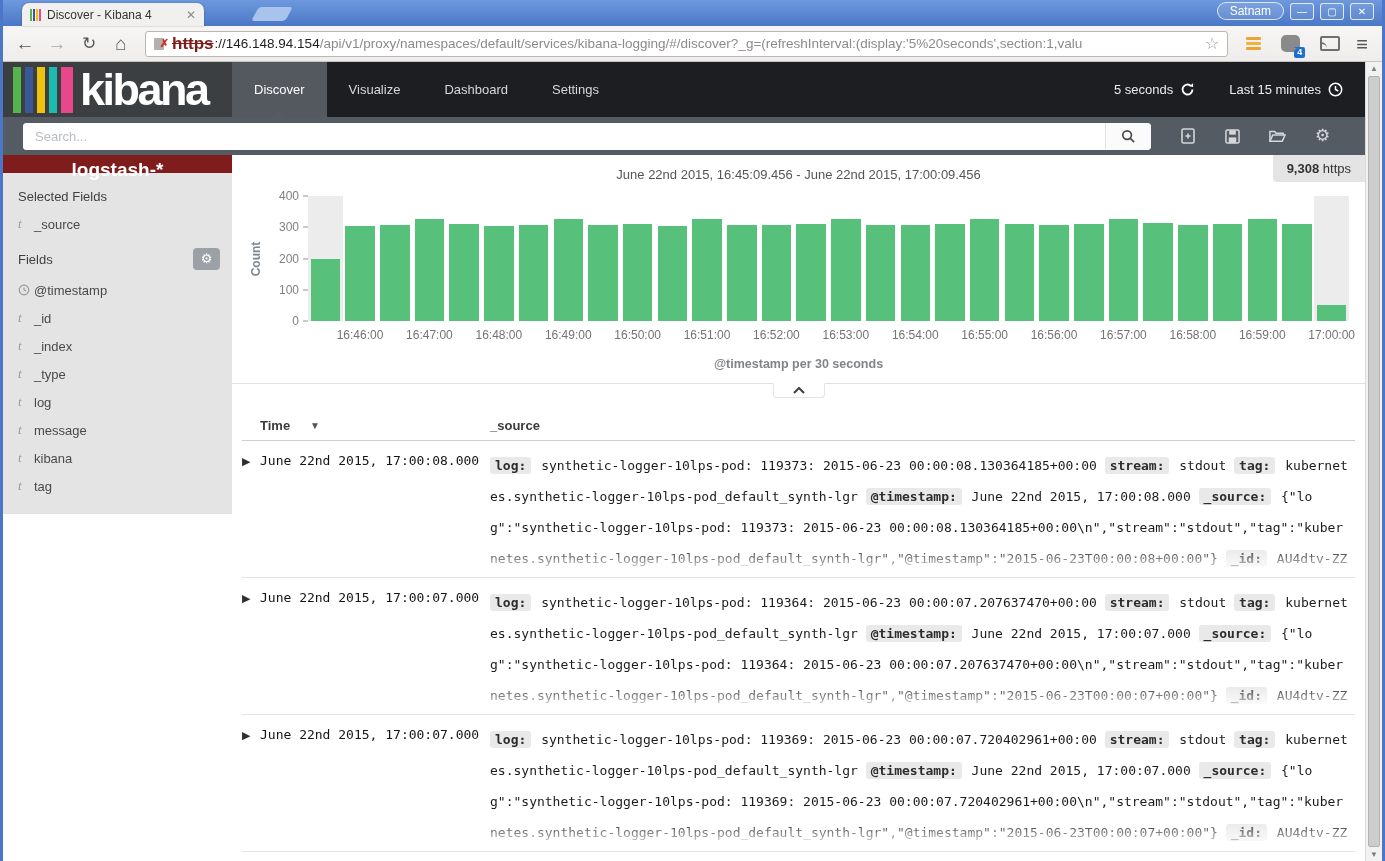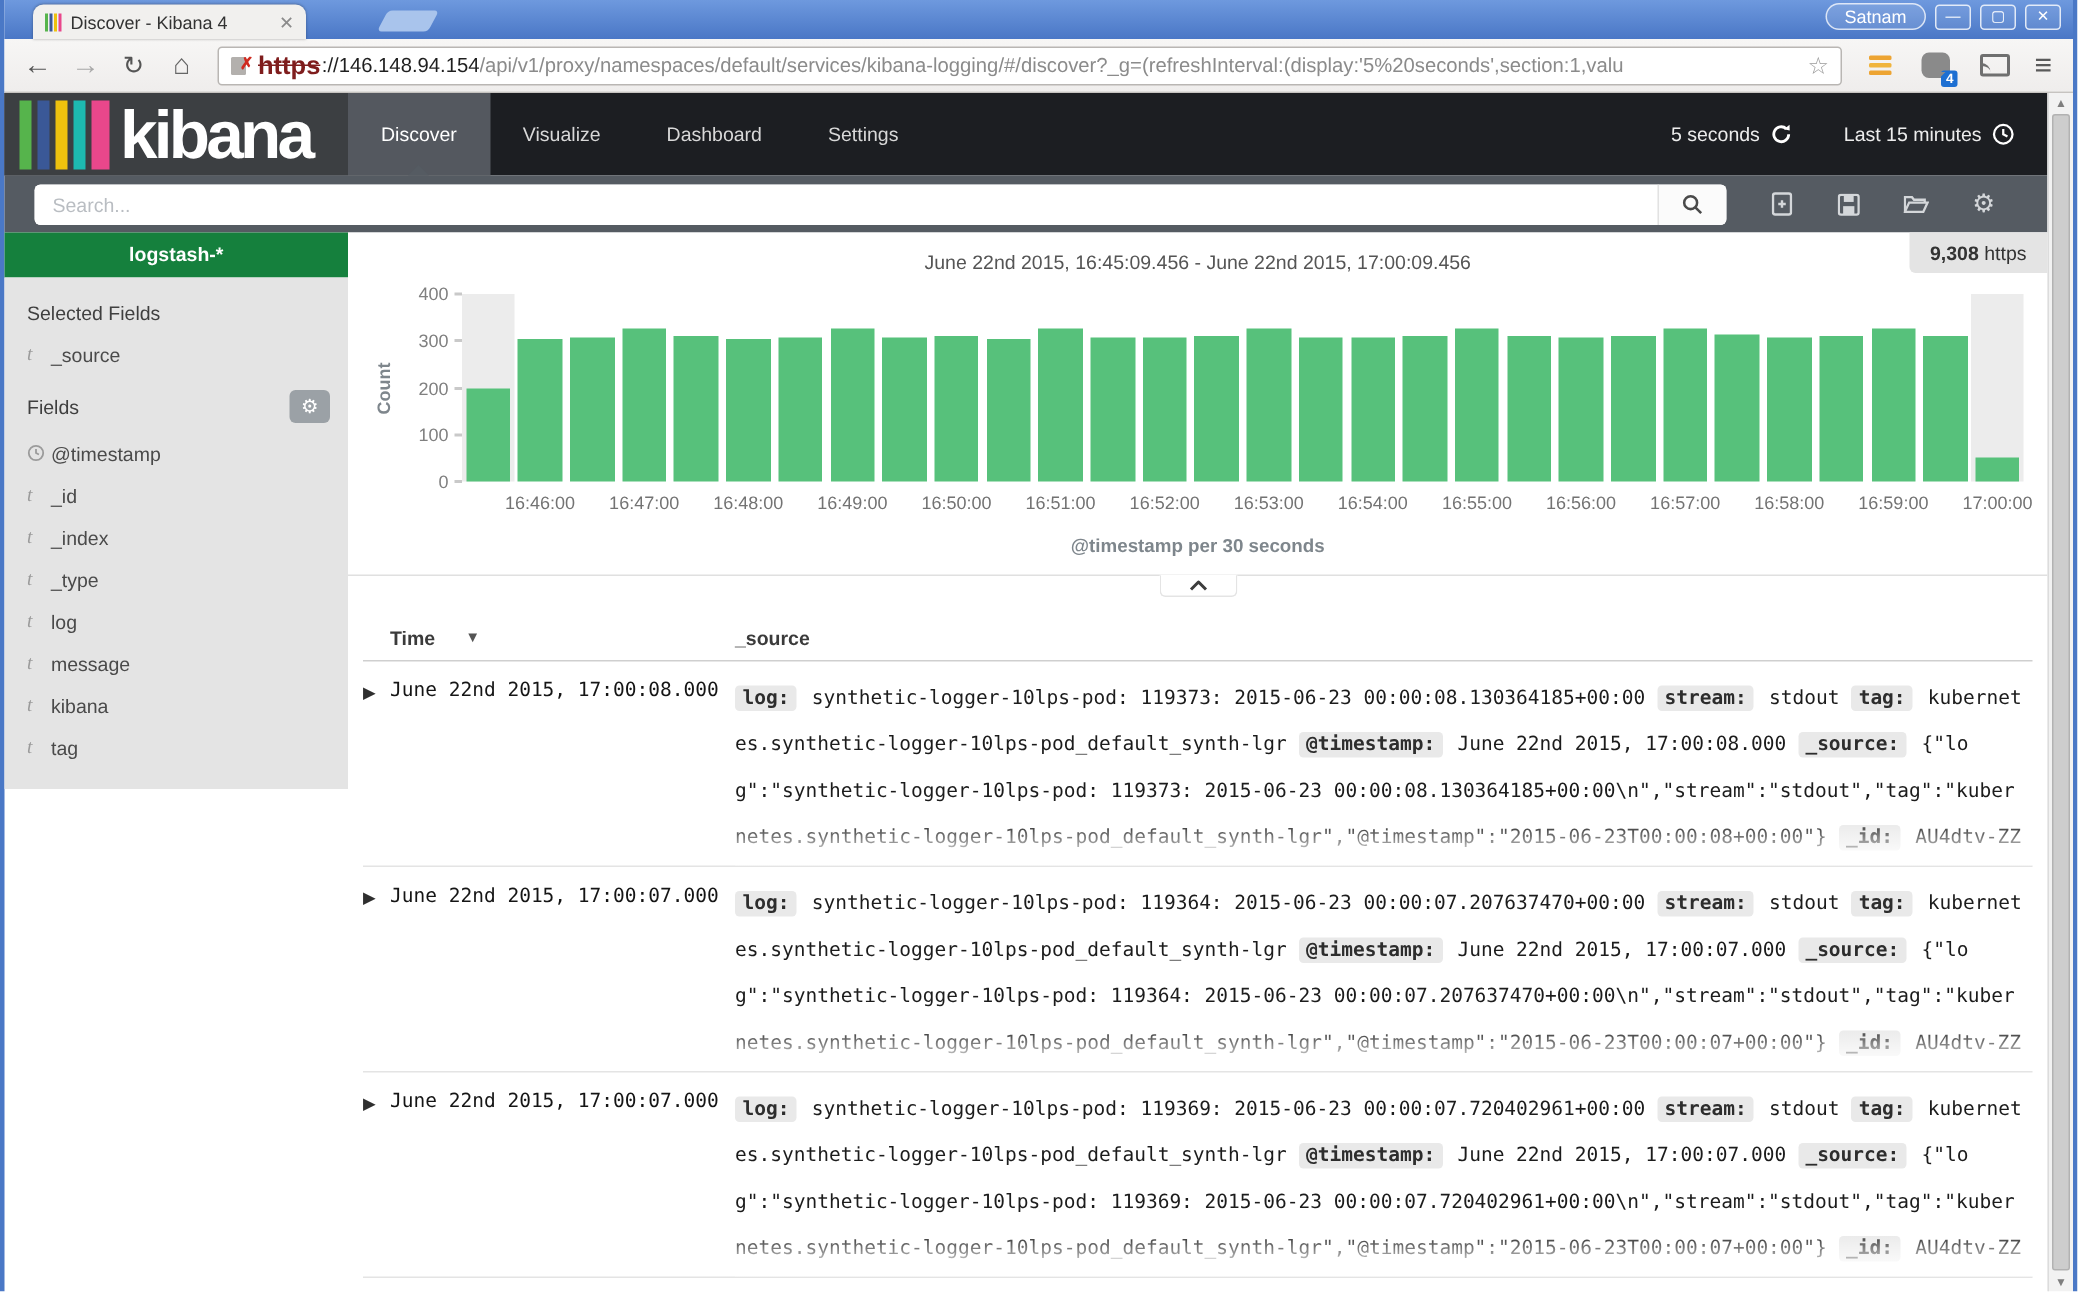--- a/index.html
+++ b/index.html
@@ -69,21 +69,21 @@
   .search-input::placeholder { color:#b9bdc2; }
   .search-btn { width:46px; height:100%; background:#fbfbfb; border-left:1px solid #e2e2e2; display:flex; align-items:center; justify-content:center; }
   .kb-actions { display:flex; align-items:center; gap:0; margin-left:14px; }
   .kb-action { width:45px; text-align:center; color:#d4d7da; }
   .kb-action svg { display:block; margin:0 auto; }
   .gear-glyph { font-size:17px; line-height:17px; color:#d4d7da; }
 
   
   .kb-content { flex:1; display:flex; min-height:0; position:relative; }
   .sidebar { width:229px; flex:0 0 auto; }
-  .sidebar-head { height:30px; background:#15803d; color:#fff; font-size:13px; font-weight:bold; text-align:center; line-height:30px; }
+  .sidebar-head { height:18px; background:#7f1d1d; color:#fff; font-size:19px; font-weight:bold; text-align:center; line-height:30px; }
   .sidebar-body { background:#e4e4e4; padding:6px 0 14px 0; }
   .side-heading { font-size:13px; color:#3f3f3f; padding:10px 12px 6px 15px; display:flex; align-items:center; justify-content:space-between; }
   .side-item { height:28px; display:flex; align-items:center; padding-left:15px; font-size:13px; color:#4a4a4a; }
   .f-ico { width:16px; color:#9b9b9b; font-family:"Liberation Serif",serif; font-style:italic; font-size:13px; flex:0 0 auto; }
   .f-ico svg { display:block; }
   .gear-btn { width:27px; height:22px; background:#9ba1a6; border-radius:4px; color:#fff; font-size:13px; line-height:22px; text-align:center; }
 
   .main { flex:1; min-width:0; position:relative; background:#fff; }
   .hits { position:absolute; top:0; right:0; background:#e4e4e4; padding:6px 14px; font-size:13px; color:#333; border-radius:0 0 0 4px; z-index:2; }
   .hits b { font-weight:bold; }

